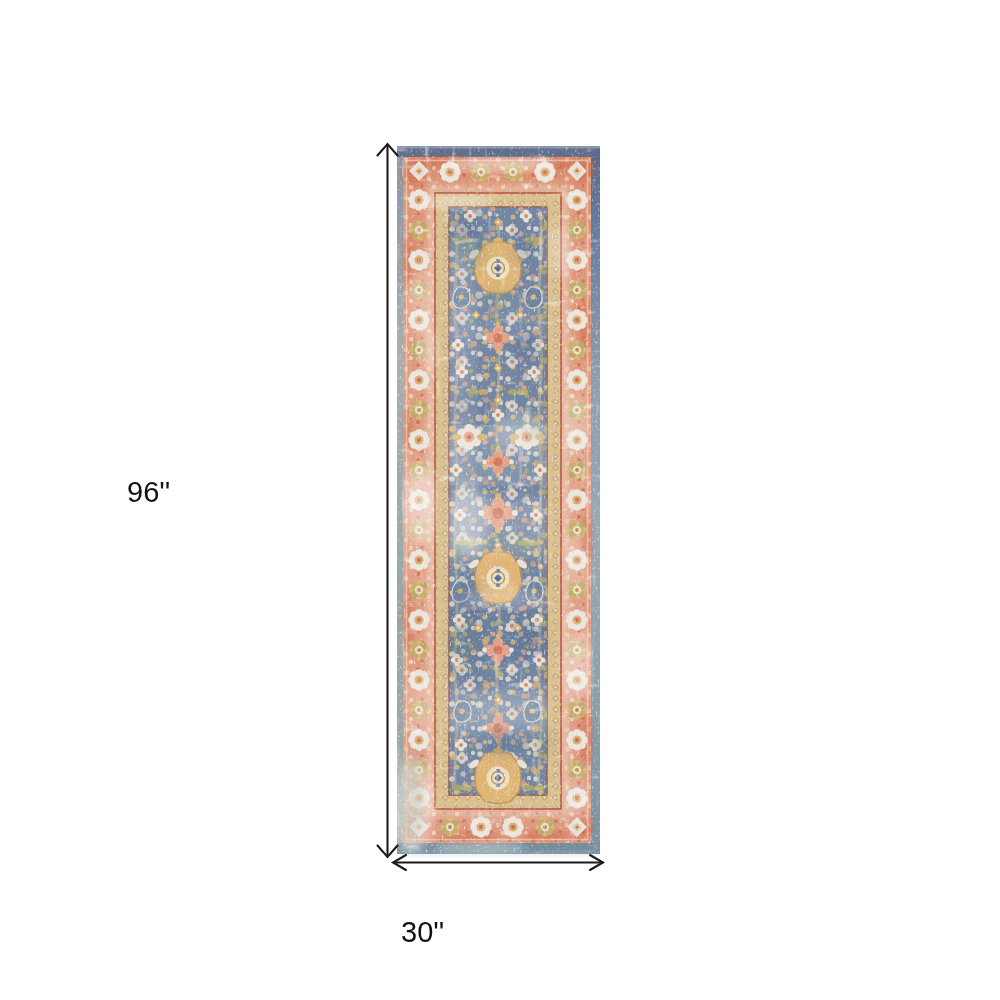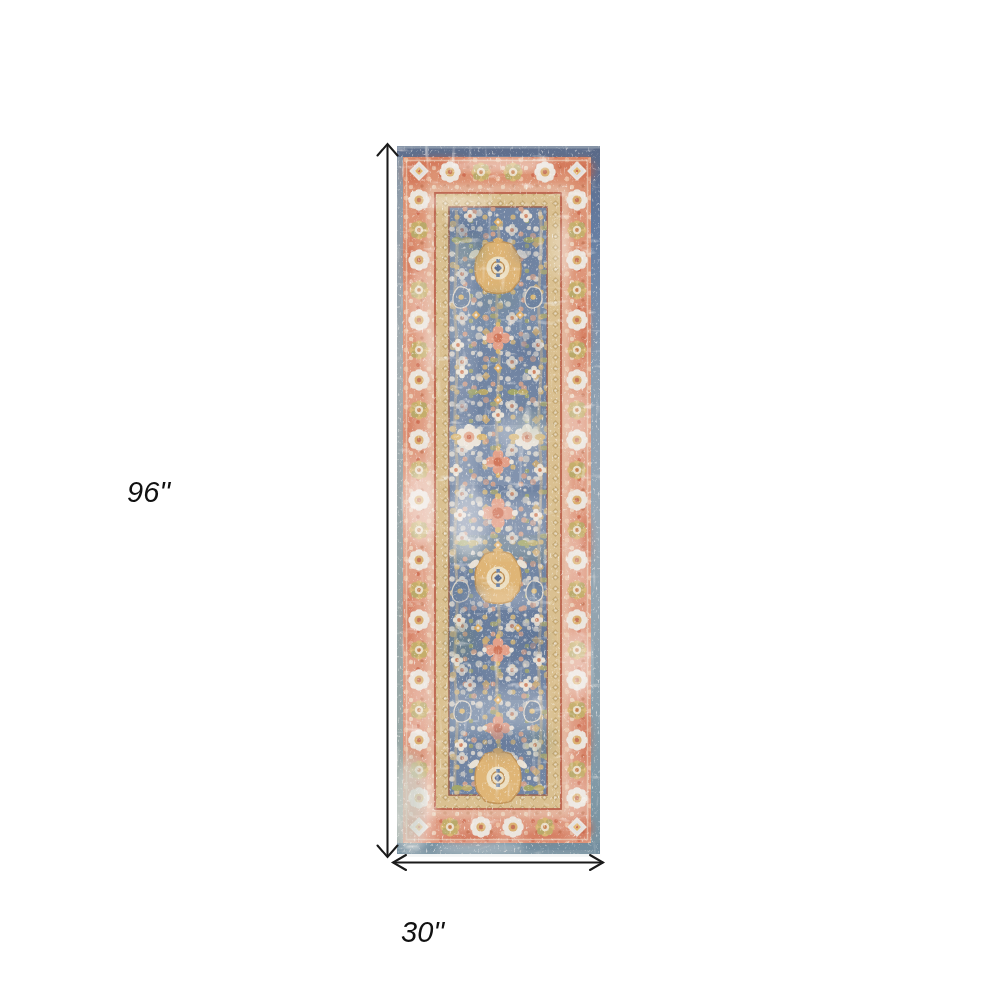--- a/index.html
+++ b/index.html
@@ -1,17 +1,17 @@
 <!DOCTYPE html>
 <html><head>
 <meta charset="utf-8">
 <style>
   html,body{margin:0;padding:0;background:#ffffff;}
   .wrap{position:relative;width:816px;height:1000px;background:#84cc16;overflow:hidden;
-        font-family:"Liberation Sans", sans-serif;font-style:italic;}
+        font-family:"Liberation Sans", sans-serif;}
 </style>
 </head>
 <body>
 <div class="wrap">
 <svg width="1000" height="1000" viewBox="0 0 1000 1000">
 <defs>
   <filter id="grainFine" x="-2%" y="-2%" width="104%" height="104%">
     <feTurbulence type="fractalNoise" baseFrequency="0.5 0.34" numOctaves="2" seed="11" result="t"></feTurbulence>
     <feColorMatrix in="t" type="matrix" values="0 0 0 0 0.97  0 0 0 0 0.95  0 0 0 0 0.92  1.5 1.5 1.5 0 -2.5"></feColorMatrix>
   </filter>

